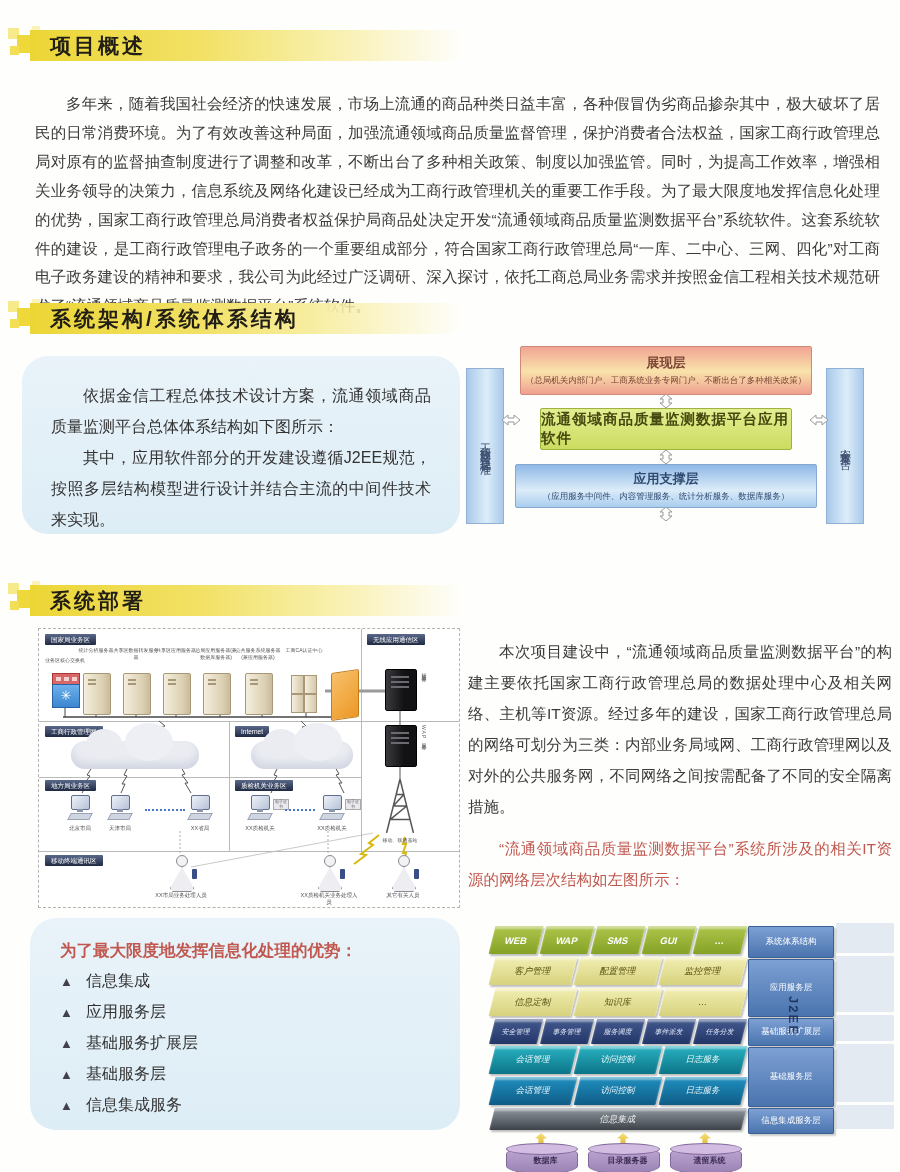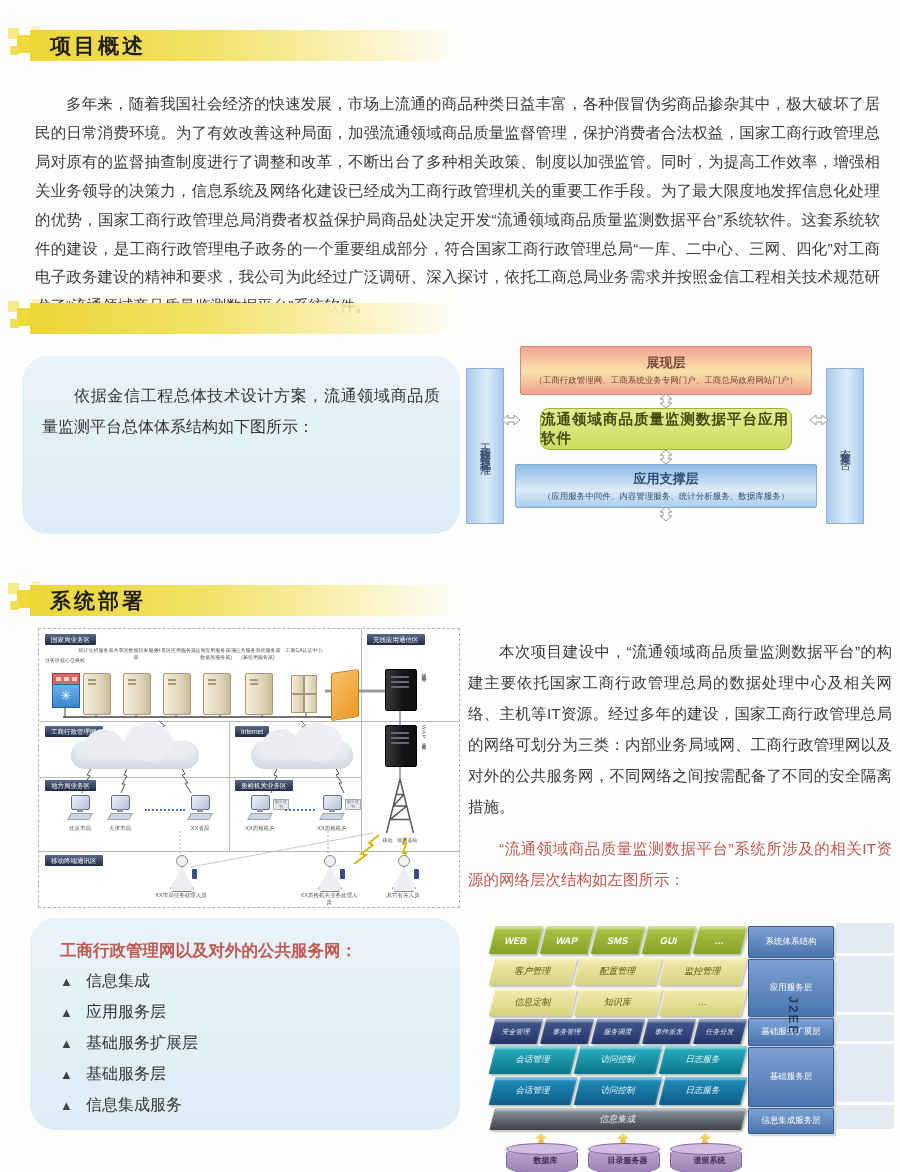--- a/index.html
+++ b/index.html
@@ -12,21 +12,21 @@
   .mosaic .m1{left:0;top:2px;width:11px;height:11px;background:#f6ea8a;}
   .mosaic .m2{left:9px;top:9px;width:18px;height:18px;background:#efd93a;}
   .mosaic .m3{left:2px;top:20px;width:9px;height:9px;background:#f2df55;}
   .mosaic .m4{left:24px;top:0;width:8px;height:8px;background:#faf2b8;}
   .sec-band{position:absolute;width:432px;height:31px;background:linear-gradient(90deg,#ecd636 0%,#f2e166 40%,#f8efa8 68%,rgba(252,248,216,0) 100%);}
   .sec-title{position:absolute;font-size:21px;font-weight:bold;color:#211e16;letter-spacing:3px;line-height:31px;}
 
   .body-par{position:absolute;font-size:15.5px;line-height:28.9px;color:#3b3b3b;text-align:justify;text-indent:2em;}
 
   .bluebox{position:absolute;background:linear-gradient(180deg,#e9f3f9,#ddedf6);border-radius:26px;}
-  .bluebox .inner{padding:24px 20px;}
+  .bluebox .inner{padding:24px 29px;}
   .bluebox p{margin:0;font-size:16px;line-height:31px;color:#333;text-align:justify;text-indent:2em;}
 
   
   #arch{position:absolute;left:460px;top:342px;width:440px;height:242px;font-family:"Liberation Sans","DejaVu Sans",sans-serif;padding-left:19px;}
   .vbar{position:absolute;width:36px;background:linear-gradient(90deg,#a9c9ea,#dcedf9 55%,#a9c9ea);border:1px solid #8fb0d4;display:flex;align-items:center;justify-content:center;writing-mode:vertical-rl;font-size:11px;letter-spacing:2px;color:#3c4e70;}
   .abox{position:absolute;border-radius:2px;display:flex;flex-direction:column;align-items:center;justify-content:center;}
   .abox .t1{font-size:13px;font-weight:bold;}
   .abox .t2{font-size:8.5px;margin-top:3px;}
   .box-pres{background:linear-gradient(180deg,#f0a494,#f9e3ab 52%,#efa090);border:1px solid #d28a78;color:#7a4434;}
   .box-app{background:linear-gradient(180deg,#e3ee92,#ccdc60);border:1px solid #9fb23e;color:#45480f;}
@@ -113,47 +113,49 @@
 
   <div class="body-par" style="left:35px;top:90px;width:845px;">多年来，随着我国社会经济的快速发展，市场上流通的商品种类日益丰富，各种假冒伪劣商品掺杂其中，极大破坏了居民的日常消费环境。为了有效改善这种局面，加强流通领域商品质量监督管理，保护消费者合法权益，国家工商行政管理总局对原有的监督抽查制度进行了调整和改革，不断出台了多种相关政策、制度以加强监管。同时，为提高工作效率，增强相关业务领导的决策力，信息系统及网络化建设已经成为工商行政管理机关的重要工作手段。为了最大限度地发挥信息化处理的优势，国家工商行政管理总局消费者权益保护局商品处决定开发“流通领域商品质量监测数据平台”系统软件。这套系统软件的建设，是工商行政管理电子政务的一个重要组成部分，符合国家工商行政管理总局“一库、二中心、三网、四化”对工商电子政务建设的精神和要求，我公司为此经过广泛调研、深入探讨，依托工商总局业务需求并按照金信工程相关技术规范研发了“流通领域商品质量监测数据平台”系统软件。</div>
 
   <div class="mosaic" style="left:8px;top:299px;">
       <i class="m1"></i>
       <i class="m2"></i>
       <i class="m3"></i>
       <i class="m4"></i>
     </div>
   <div class="sec-band" style="left:30px;top:303px;"></div>
+  <div class="sec-title" style="left:50px;top:303px;">系统架构/系统体系结构</div>
 
   <div class="bluebox" style="left:22px;top:356px;width:438px;height:178px;">
     <div class="inner">
       <p>依据金信工程总体技术设计方案，流通领域商品质量监测平台总体体系结构如下图所示：</p>
+      <p>其中，应用软件部分的开发建设遵循J2EE规范，按照多层结构模型进行设计并结合主流的中间件技术来实现。</p>
     </div>
   </div>
 
   <div id="arch">
     <div class="vbar" style="left:6px;top:26px;height:154px;">工商行政管理信息化标准</div>
     <div class="vbar" style="left:366px;top:26px;height:154px;">安全支撑平台</div>
 
     <div class="abox box-pres" style="left:60px;top:4px;width:290px;height:47px;">
       <div class="t1">展现层</div>
-      <div class="t2">（工商行政管理网、工商系统业务专网门户、工商总局政府网站门户）</div>
+      <div class="t2">（总局机关内部门户、工商系统业务专网门户、不断出台了多种相关政策）</div>
     </div>
 
     <svg class="darrow" style="left:199px;top:52px;" width="14" height="14" viewBox="0 0 14 14">
         <path d="M7 0 L13 5 H10 V9 H13 L7 14 L1 9 H4 V5 H1 Z" fill="#fff" stroke="#999"></path>
       </svg>
     <svg class="darrow" style="left:42px;top:72px;" width="18" height="12" viewBox="0 0 18 12">
         <path d="M0 6 L6 1 V4 H12 V1 L18 6 L12 11 V8 H6 V11 Z" fill="#fff" stroke="#999"></path>
       </svg>
     <svg class="darrow" style="left:350px;top:72px;" width="18" height="12" viewBox="0 0 18 12">
         <path d="M0 6 L6 1 V4 H12 V1 L18 6 L12 11 V8 H6 V11 Z" fill="#fff" stroke="#999"></path>
       </svg>
 
-    <div class="abox box-app" style="left:80px;top:66px;width:250px;height:40px;border-radius:9px;">
+    <div class="abox box-app" style="left:80px;top:66px;width:250px;height:40px;">
       <div class="t1">流通领域商品质量监测数据平台应用软件</div>
     </div>
 
     <svg class="darrow" style="left:199px;top:108px;" width="14" height="14" viewBox="0 0 14 14">
         <path d="M7 0 L13 5 H10 V9 H13 L7 14 L1 9 H4 V5 H1 Z" fill="#fff" stroke="#999"></path>
       </svg>
 
     <div class="abox box-sup" style="left:55px;top:122px;width:300px;height:42px;">
       <div class="t1">应用支撑层</div>
       <div class="t2">（应用服务中间件、内容管理服务、统计分析服务、数据库服务）</div>
@@ -293,21 +295,21 @@
         </div>
         <div class="p-label" style="left: 334px; top: 263px;">其它有关人员</div>
       </div>
   </div>
 
   <div class="body-par" style="left:468px;top:636px;width:424px;font-size:15.5px;line-height:31px;">本次项目建设中，“流通领域商品质量监测数据平台”的构建主要依托国家工商行政管理总局的数据处理中心及相关网络、主机等IT资源。经过多年的建设，国家工商行政管理总局的网络可划分为三类：内部业务局域网、工商行政管理网以及对外的公共服务网，不同网络之间按需配备了不同的安全隔离措施。</div>
   <div class="body-par rednote" style="left:468px;top:833px;width:424px;font-size:15.5px;line-height:31px;">“流通领域商品质量监测数据平台”系统所涉及的相关IT资源的网络层次结构如左图所示：</div>
 
   <div class="bluebox" id="logicbox" style="left:30px;top:918px;width:430px;height:212px;">
     <div class="inner" style="padding:22px 30px;">
-      <div class="head">工商行政管理网以及对外的公共服务网：</div>
+      <div class="head">为了最大限度地发挥信息化处理的优势：</div>
       <div id="logical-list">
           <div class="litem">
             <div class="tri">▲</div>
             <div>信息集成</div>
           </div>
           <div class="litem">
             <div class="tri">▲</div>
             <div>应用服务层</div>
           </div>
           <div class="litem">

